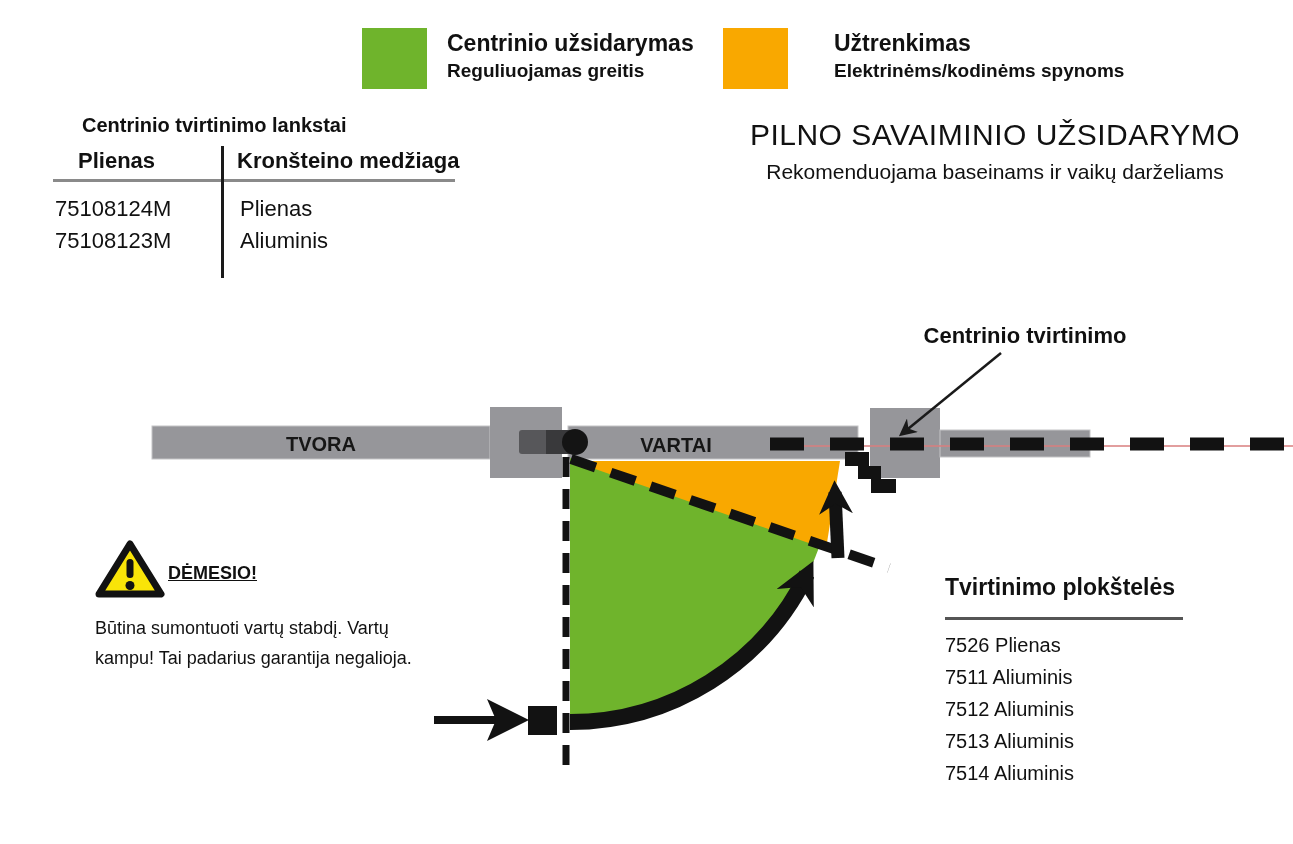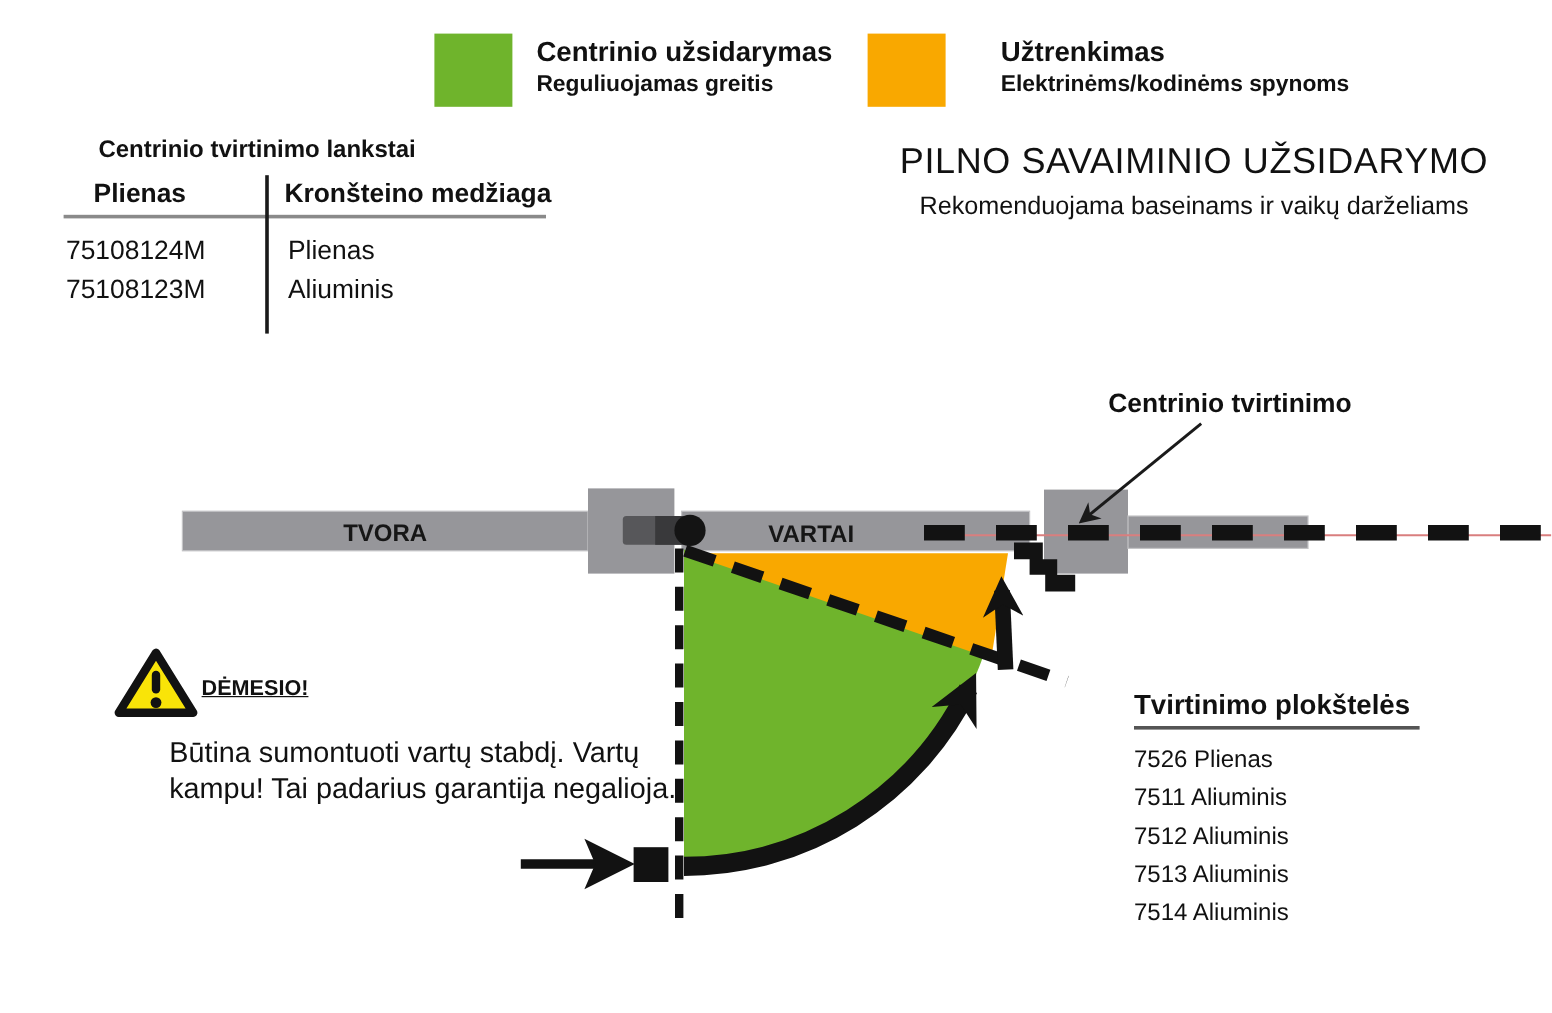--- a/index.html
+++ b/index.html
@@ -33,24 +33,24 @@
   .ht-vr{position:absolute;left:171px;top:34px;width:3px;height:132px;background:#1a1a1a;}
   .ht-cell{position:absolute;font-size:22px;white-space:nowrap;}
   .ht-c00{left:5px;top:84px;}  .ht-c01{left:190px;top:84px;}
   .ht-c10{left:5px;top:116px;} .ht-c11{left:190px;top:116px;}
   
   .rh{position:absolute;left:695px;top:118px;width:600px;text-align:center;}
   .rh-title{font-size:30px;letter-spacing:0.5px;white-space:nowrap;}
   .rh-sub{font-size:21px;margin-top:8px;white-space:nowrap;}
   
   .warn-head{position:absolute;left:168px;top:563px;font-size:18px;font-weight:bold;text-decoration:underline;}
-  .warn-body{position:absolute;left:95px;top:613px;font-size:24px;line-height:30px;white-space:nowrap;margin-left:46px;}
+  .warn-body{position:absolute;left:95px;top:613px;font-size:18px;line-height:30px;white-space:nowrap;}
   
   .plates{position:absolute;left:945px;top:574px;width:270px;}
-  .plates-title{display:inline-block;font-size:23px;font-weight:bold;padding-bottom:4px;
+  .plates-title{display:inline-block;font-size:23px;font-weight:bold;padding-bottom:16px;
     border-bottom:3px solid #555;min-width:238px;white-space:nowrap;}
   .plates-items{margin-top:9px;font-size:20px;line-height:32px;white-space:nowrap;}
   
   .diagram{position:absolute;left:0;top:0;}
   .bar{fill:var(--gray);stroke:#c4c4c6;stroke-width:1;}
   .post{fill:var(--gray);}
   .sector-green{fill:var(--green);}
   .sector-orange{fill:var(--orange);}
   .barlabel{font-family:"Liberation Sans",sans-serif;font-size:20px;font-weight:bold;fill:#161616;}
   .callout-label{font-family:"Liberation Sans",sans-serif;font-size:22px;font-weight:bold;fill:#101010;}

